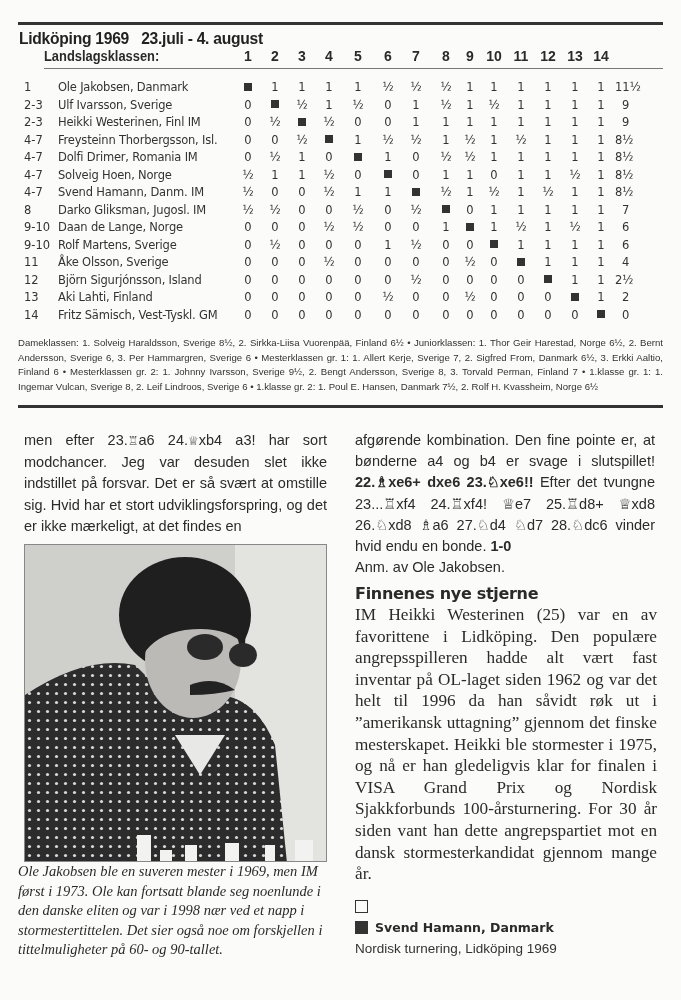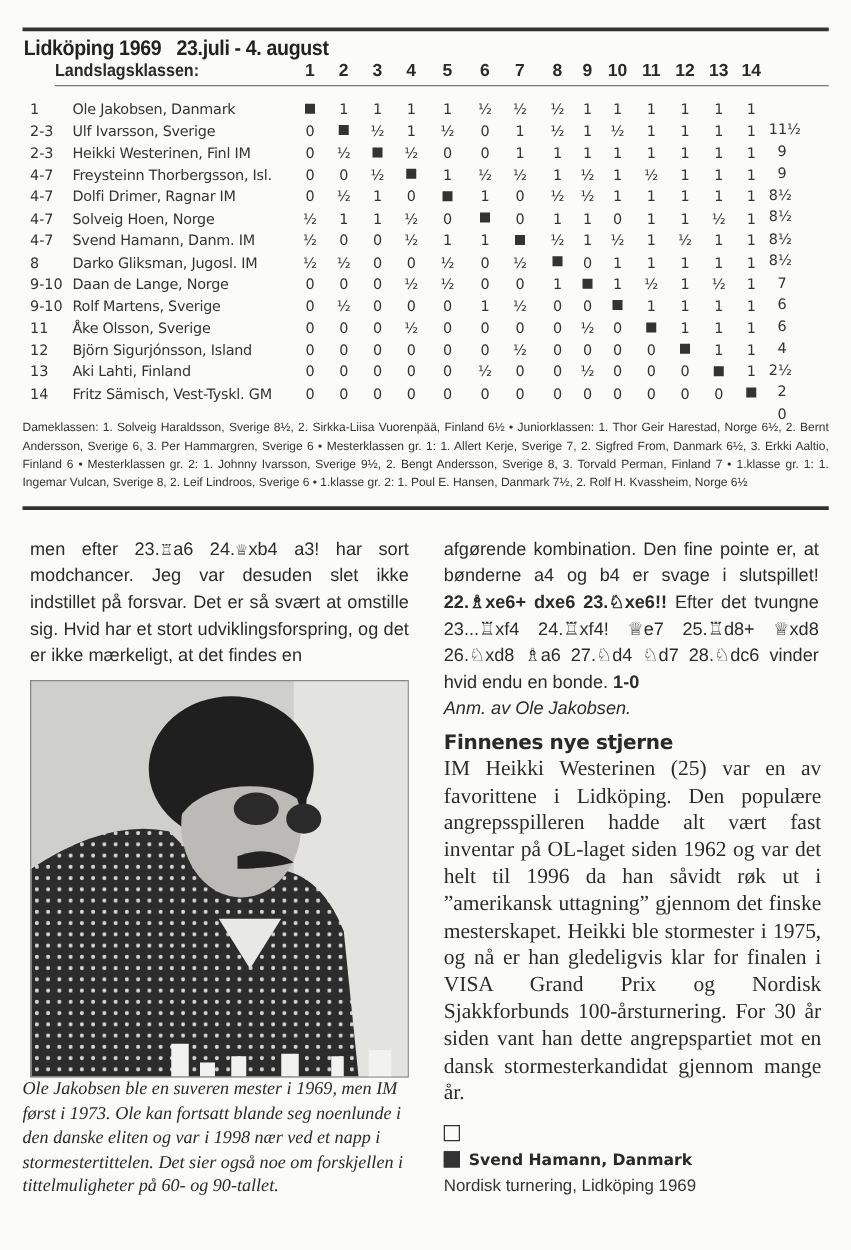--- a/index.html
+++ b/index.html
@@ -9,32 +9,32 @@
   .hdr { position:absolute; left:44px; top:48px; font-family:"Liberation Sans", sans-serif; font-weight:bold; font-size:14px; color:#2a2a2a; white-space:nowrap; }
   .hdr .lbl { position:absolute; left:0; top:0; transform:scaleX(0.92); transform-origin:left; }
   .colnum { position:absolute; top:0; width:22px; text-align:center; font-family:"Liberation Sans", sans-serif; font-weight:bold; font-size:14px; }
   .hdrline { position:absolute; left:44px; top:68px; width:619px; height:1px; background:#777; }
   .table { position:absolute; left:0; top:80px; width:681px; font-family:"DejaVu Sans", sans-serif; font-size:11.5px; color:#333; }
   .row { position:absolute; left:0; height:17px; width:681px; }
   .rank { position:absolute; left:24px; top:0; }
   .name { position:absolute; left:58px; top:0; white-space:nowrap; letter-spacing:-0.2px; }
   .cell { position:absolute; top:0; width:22px; text-align:center; }
   .cell.diag::before { content:""; display:inline-block; width:8px; height:8px; background:#333; vertical-align:middle; margin-top:-2px; }
-  .total { position:absolute; top:16px; left:615px; }
+  .total { position:absolute; top:0; left:615px; }
   .foot { position:absolute; left:18px; top:336px; width:645px; font-family:"Liberation Sans", sans-serif; font-size:9.6px; line-height:14.6px; color:#333; text-align:justify; }
   .botline { position:absolute; left:18px; top:405px; width:645px; height:3px; background:#333; }
   .col-left { position:absolute; left:24px; top:430px; width:303px; font-family:"Liberation Sans", sans-serif; font-size:14.5px; line-height:21.2px; color:#2b2b2b; text-align:justify; }
   .col-left p { margin:0; }
   .photo { position:absolute; left:24px; top:544px; width:303px; height:318px; background:#b9b9b6; overflow:hidden; border:1px solid #888; box-sizing:border-box; }
   .photo svg { display:block; }
   .caption { position:absolute; left:18px; top:862px; width:308px; font-family:Liberation Serif, serif; font-style:italic; font-size:14.5px; line-height:19.6px; color:#2a2a2a; }
   .col-right { position:absolute; left:355px; top:430px; width:300px; font-family:"Liberation Sans", sans-serif; font-size:14.5px; line-height:21.2px; color:#2b2b2b; text-align:justify; }
   .col-right p { margin:0; }
   .b { font-weight:bold; }
-  .anm { font-style:italic; }
+  .anm { }
   .sec-title { position:absolute; left:355px; top:584px; font-family:"DejaVu Sans", sans-serif; font-weight:bold; font-size:16px; color:#2a2a2a; letter-spacing:-0.3px; }
   .sec-body { position:absolute; left:355px; top:604px; width:302px; font-family:"Liberation Serif", serif; font-size:17.2px; line-height:21.6px; color:#2b2b2b; text-align:justify; }
   .players { position:absolute; left:355px; top:896px; font-family:"DejaVu Sans", sans-serif; font-weight:bold; font-size:12.5px; color:#2a2a2a; }
   .player { height:21px; display:flex; align-items:center; }
   .sq { display:inline-block; width:13px; height:13px; border:1.5px solid #333; box-sizing:border-box; margin-right:7px; }
   .sq.black { background:#333; }
   .gameinfo { position:absolute; left:355px; top:938px; font-family:"Liberation Sans", sans-serif; font-size:13.5px; line-height:21px; color:#333; }
   .pc { font-family:"DejaVu Sans", sans-serif; font-size:12px; }
 </style>
 </head>
@@ -136,21 +136,21 @@
       <span class="cell" style="left: 459px;">½</span>
       <span class="cell" style="left: 483px;">1</span>
       <span class="cell" style="left: 510px;">½</span>
       <span class="cell" style="left: 537px;">1</span>
       <span class="cell" style="left: 564px;">1</span>
       <span class="cell" style="left: 590px;">1</span>
       <span class="total">8½</span>
     </div>
     <div class="row" style="top: 70px;">
       <span class="rank">4-7</span>
-      <span class="name">Dolfi Drimer, Ragnar IM</span>
+      <span class="name">Dolfi Drimer, Romania IM</span>
       <span class="cell" style="left: 237px;">0</span>
       <span class="cell" style="left: 264px;">½</span>
       <span class="cell" style="left: 291px;">1</span>
       <span class="cell" style="left: 318px;">0</span>
       <span class="cell diag" style="left: 347px;"></span>
       <span class="cell" style="left: 377px;">1</span>
       <span class="cell" style="left: 405px;">0</span>
       <span class="cell" style="left: 435px;">½</span>
       <span class="cell" style="left: 459px;">½</span>
       <span class="cell" style="left: 483px;">1</span>

